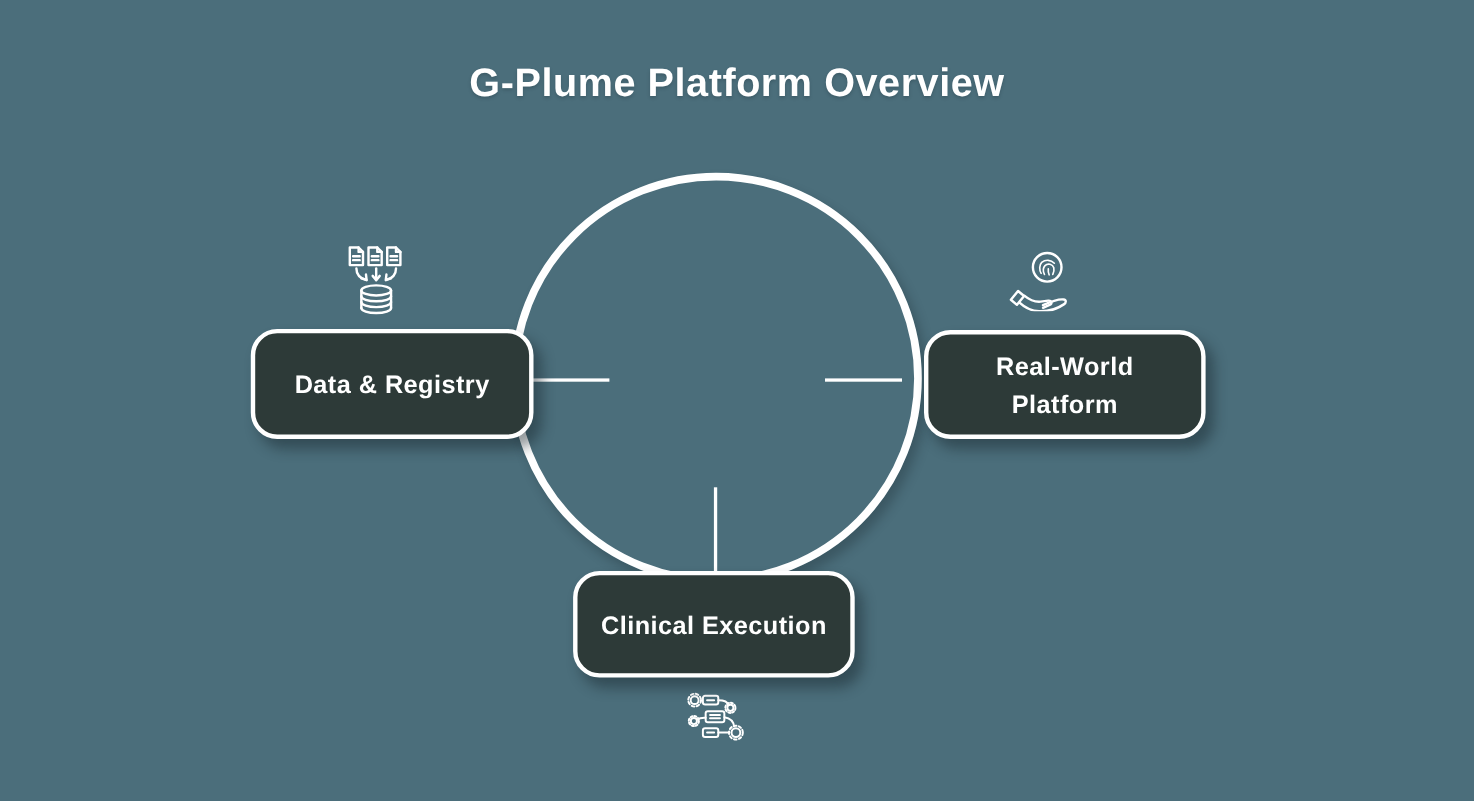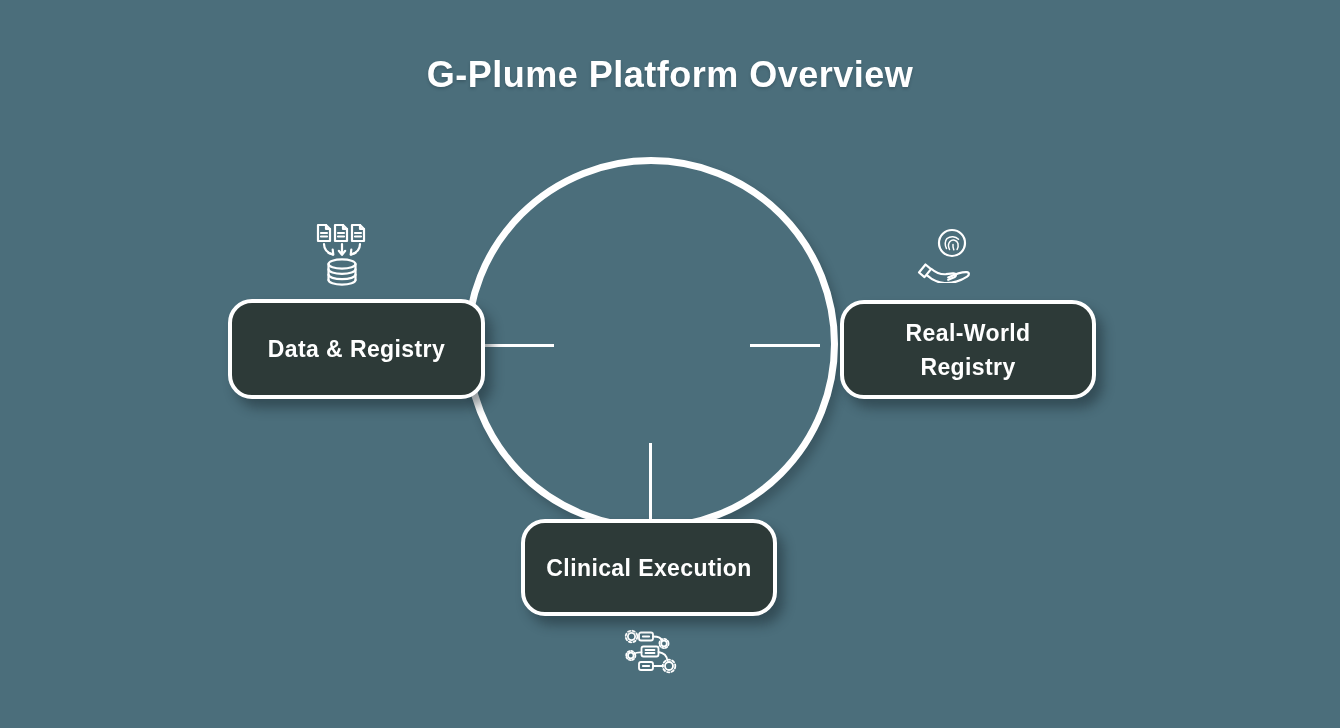--- a/index.html
+++ b/index.html
@@ -164,20 +164,20 @@
       </g>
     </svg>
   </div>
 
   <div class="node node-left">
     <div class="node-line">Data &amp; Registry</div>
   </div>
 
   <div class="node node-right">
     <div class="node-line">Real-World</div>
-    <div class="node-line">Registry</div>
+    <div class="node-line">Platform</div>
   </div>
 
   <div class="node node-bottom">
     <div class="node-line">Clinical Execution</div>
   </div>
 
 </div>
 
 </body></html>

